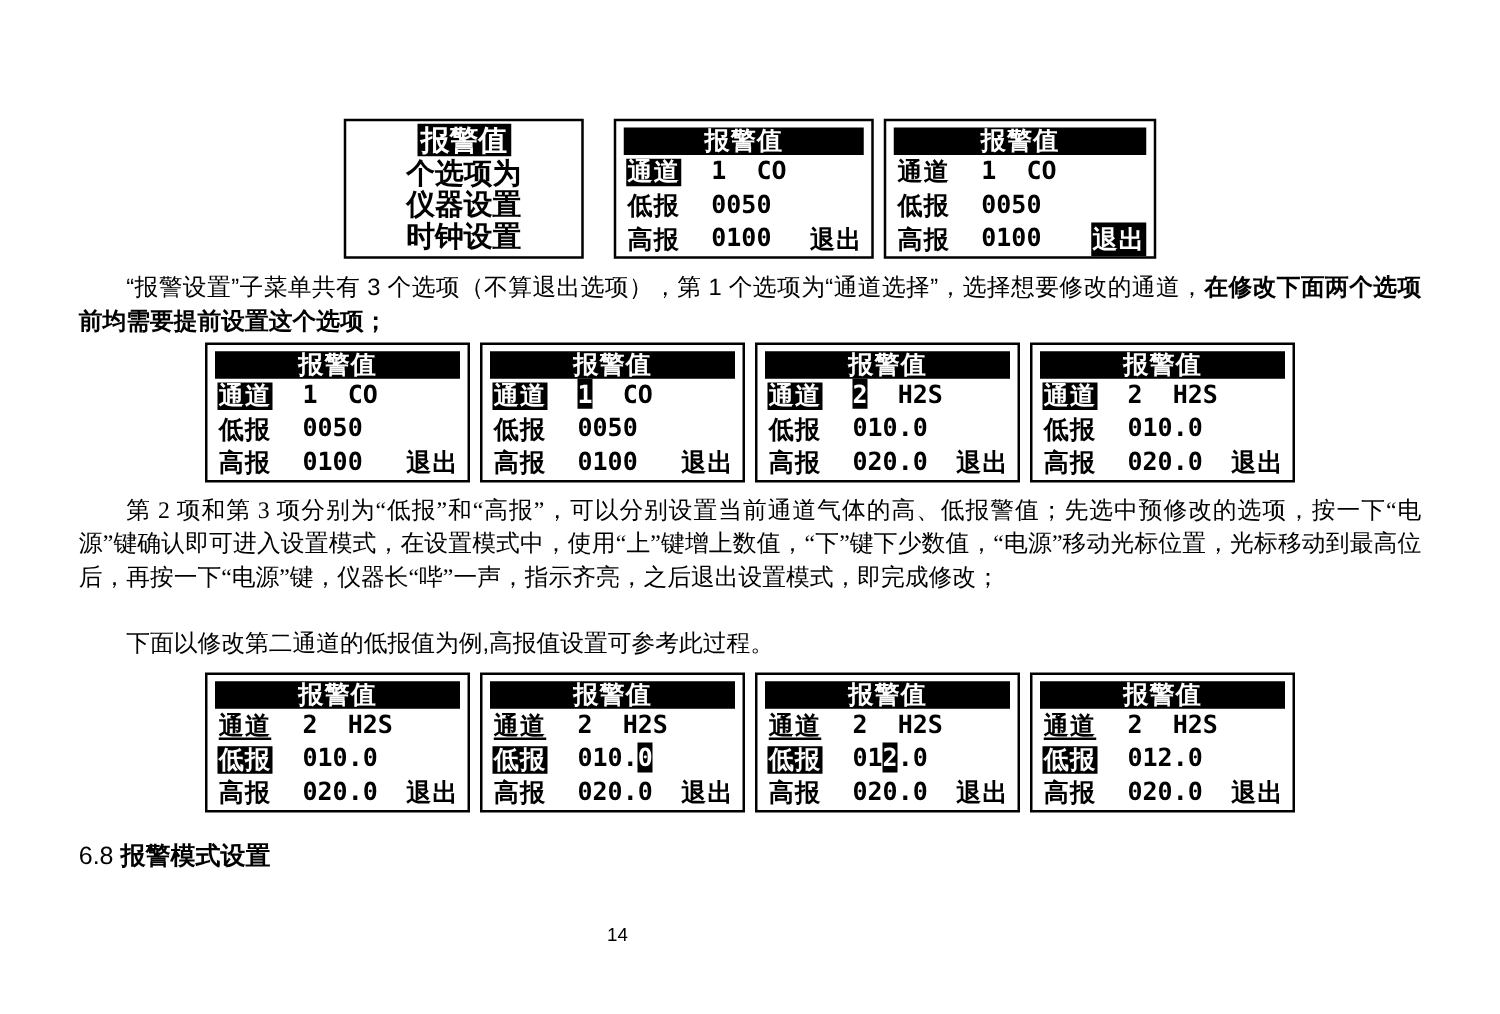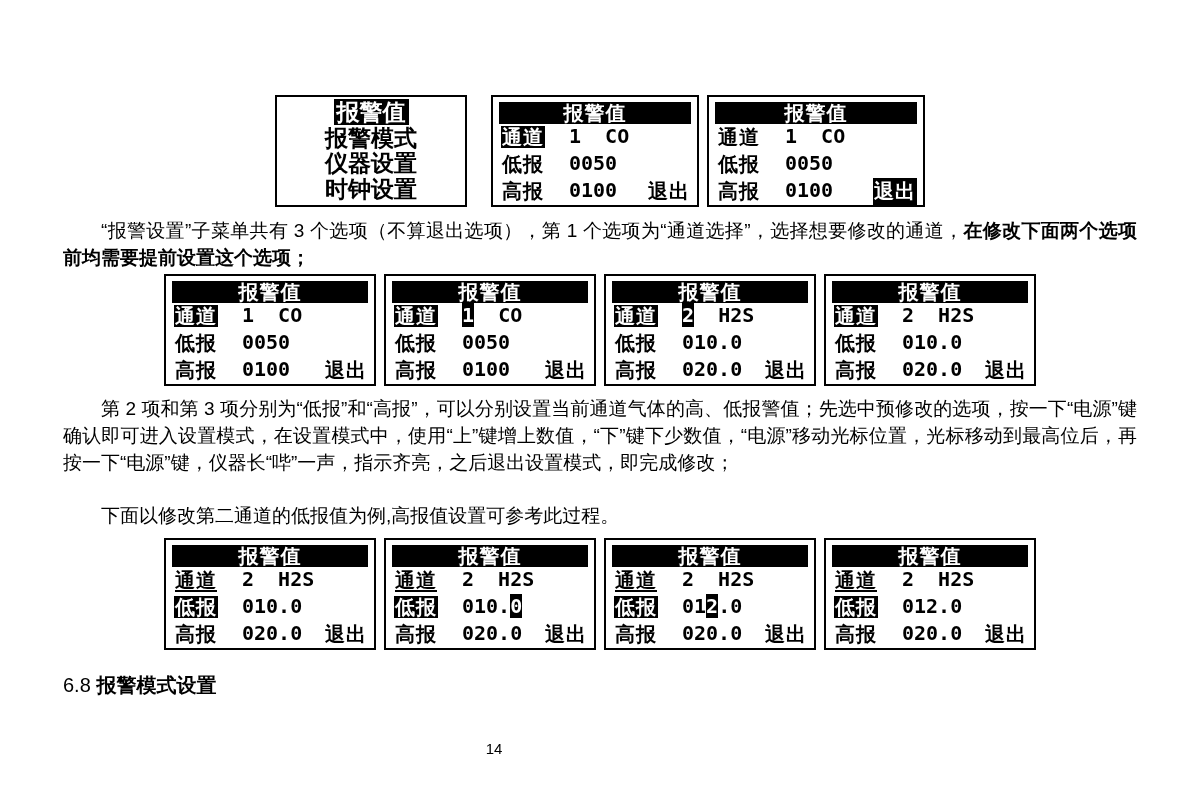--- a/index.html
+++ b/index.html
@@ -21,21 +21,21 @@
   .bold-seg { font-weight:bold; }
 
   .screen-row { display:flex; justify-content:center; gap:8px; }
   #row1 { margin-top:9px; }
   #row1 .lcd:nth-child(1) { width:192px; margin-right:16px; padding:3px 4px; }
   #row1 .lcd:nth-child(2) { width:208px; }
   #row1 .lcd:nth-child(3) { width:218px; }
   #row2 { margin-top:3px; }
   #row3 { margin-top:9px; }
   #p2 { margin-top:10px; }
-  #p3 { margin-top:9px; }
+  #p3 { margin-top:9px;font-family:Liberation Serif, serif; }
 
   .lcd {
     border:2px solid #000; background:#fff;
     width:212px; height:112px;
     padding:5px 6px;
     display:flex; flex-direction:column;
     font-weight:bold;
   }
   .lcd-title {
     background:#000; color:#fff;
@@ -74,21 +74,21 @@
 </head>
 <body>
 
 <div class="page">
   <div class="content">
 
 
     <div class="screen-row" id="row1">
         <div class="lcd">
           <div class="menu-item"><span class="mi inv">报警值</span></div>
-          <div class="menu-item"><span class="mi">报警模式</span></div>
+          <div class="menu-item"><span class="mi">个选项为</span></div>
           <div class="menu-item"><span class="mi">仪器设置</span></div>
           <div class="menu-item"><span class="mi">时钟设置</span></div>
         </div>
         <div class="lcd">
           <div class="lcd-title">报警值</div>
           <div class="lcd-row">
             <span class="lcd-label"><span class="lab inv">通道</span></span>
             <span class="lcd-value"><span>1  CO</span></span>
           </div>
           <div class="lcd-row">

